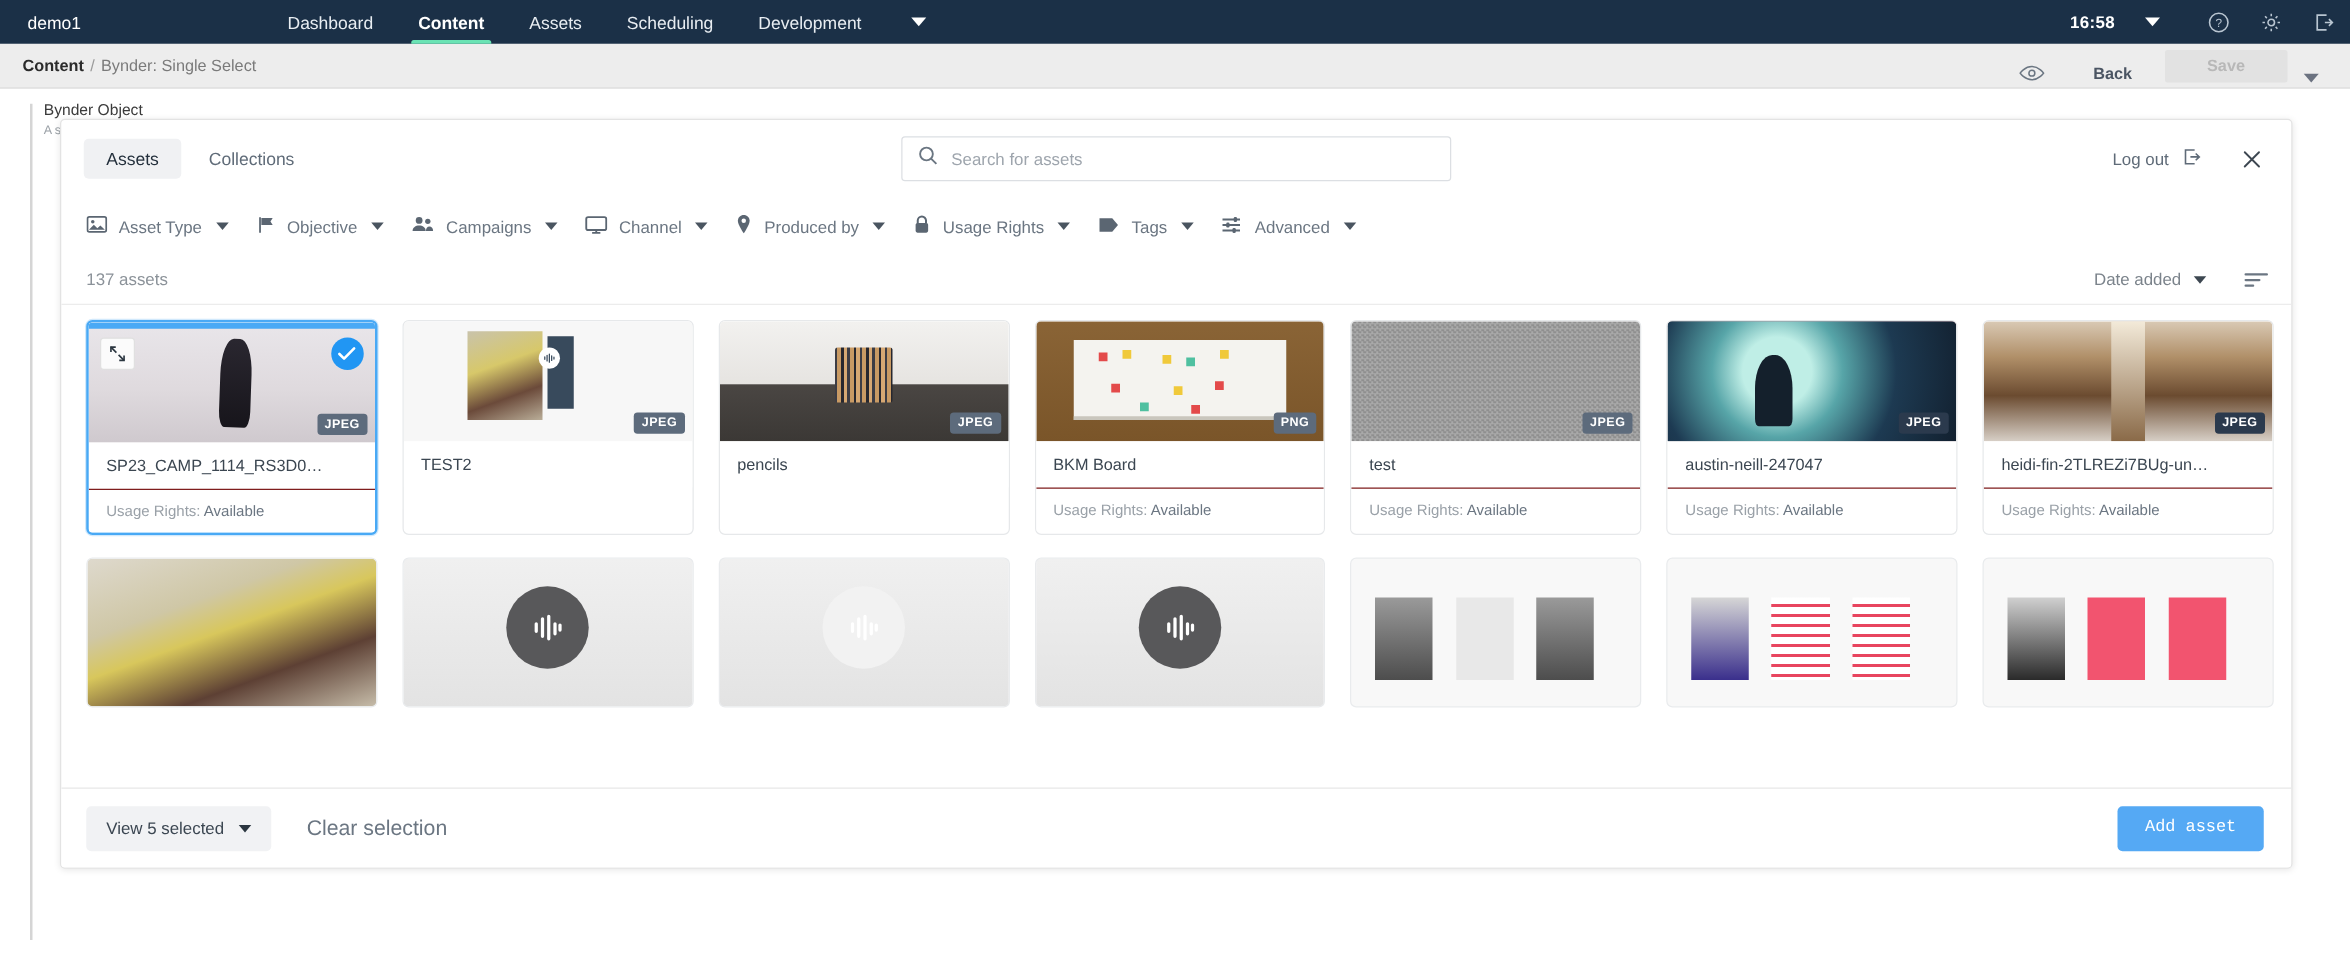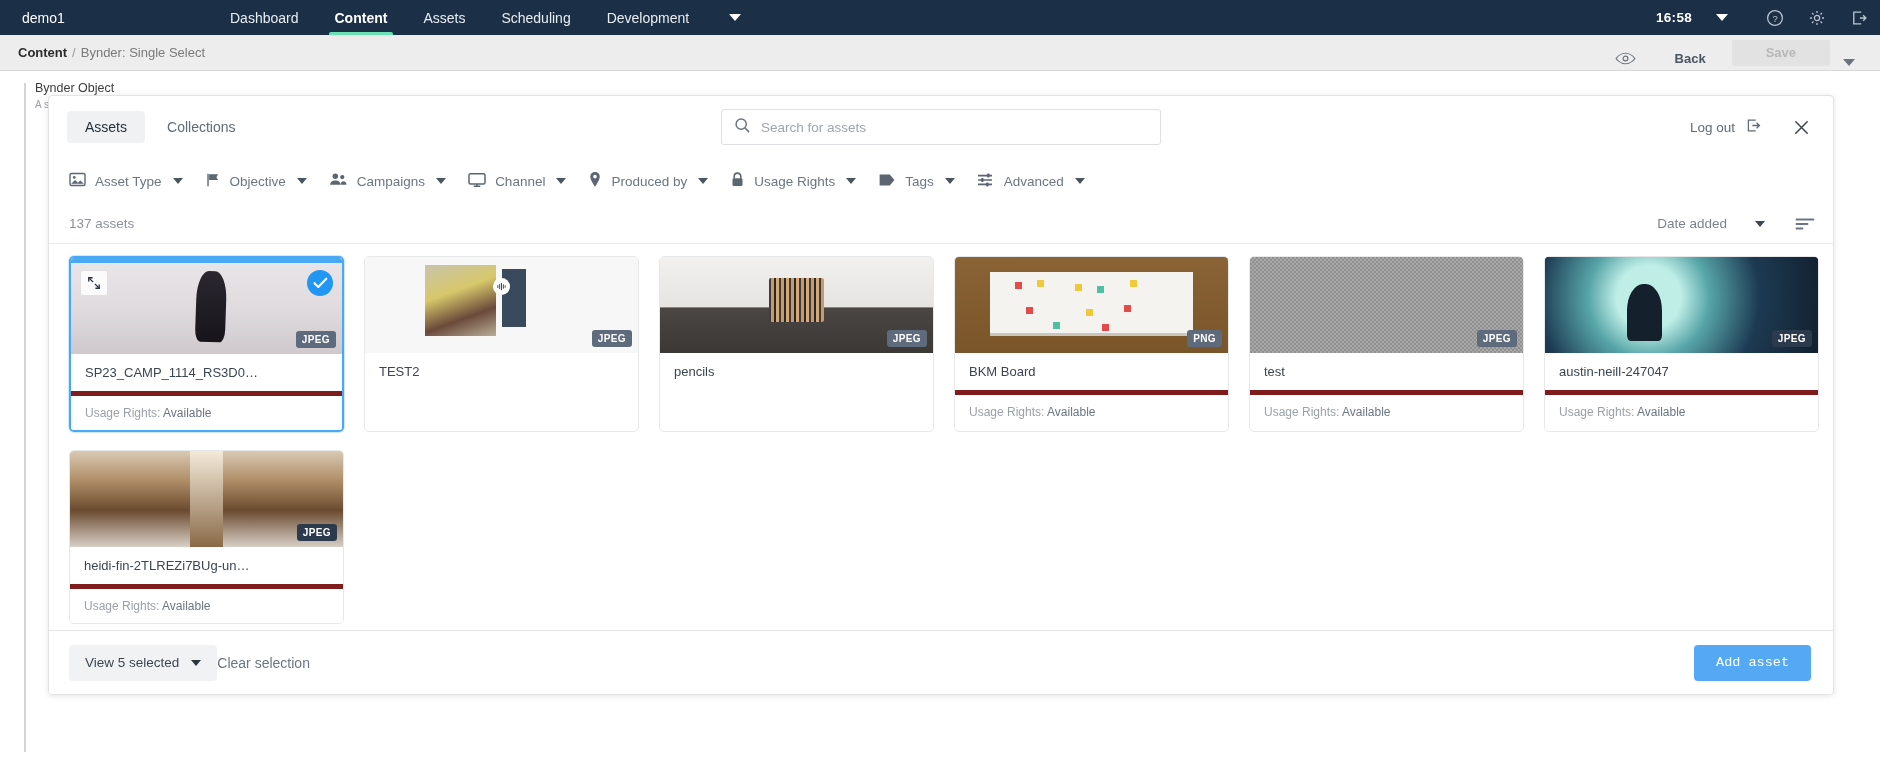--- a/index.html
+++ b/index.html
@@ -174,36 +174,36 @@
   }
 
   
   .countrow {
     height: 40px; display: flex; align-items: center;
     padding: 0 18px 0 20px; flex: 0 0 auto;
     border-bottom: 1px solid #ececec;
   }
   .count-text { font-size: 13.5px; color: #8b9299; }
   .countrow-right { margin-left: auto; display: flex; align-items: center; gap: 0; }
-  .sortsel { display:flex; align-items:center; gap: 28px; font-size: 13.5px; color:#7b838b; cursor:pointer; }
+  .sortsel { display:flex; align-items:center; gap: 10px; font-size: 13.5px; color:#7b838b; cursor:pointer; }
   .sortsel .fcaret {
     width: 0; height: 0;
     border-left: 5px solid transparent; border-right: 5px solid transparent;
     border-top: 6px solid #3d4751;
   }
   .sorticon { padding-left: 30px; cursor: pointer; display:flex; align-items:center; }
 
   
   .gridwrap {
     flex: 1 1 auto; overflow: hidden; position: relative;
     padding: 12px 14px 0 20px;
   }
   .grid {
     display: grid;
-    grid-template-columns: repeat(6, 1fr);
+    grid-template-columns: repeat(7, 1fr);
     gap: 18px 20px;
   }
   .card {
     border: 1px solid #e6e8ea; border-radius: 5px; background: #fff;
     overflow: hidden; cursor: pointer; position: relative;
     display: flex; flex-direction: column;
   }
   .card.selected {
     border: 2px solid #49a9f5; box-shadow: 0 0 0 1px rgba(73,169,245,.25);
   }
@@ -232,21 +232,21 @@
     background: #2196f3; border-radius: 50%;
     display: flex; align-items: center; justify-content: center; z-index: 5;
   }
   .card-name {
     font-size: 13px; color: #3b4651; padding: 11px 12px 11px 14px;
     white-space: nowrap; overflow: hidden; text-overflow: ellipsis;
     background: #fff;
   }
   .card-meta {
     font-size: 12px; color: #9aa1a8;
-    padding: 10px 12px 10px 14px; border-top: 5px solid #7f1d1d; background: #fff;
+    padding: 10px 12px 10px 14px; border-top: 1px solid #7f1d1d; background: #fff;
   }
   .card-meta b { color: #6b7682; font-weight: 400; }
 
   
   .grid2 { margin-top: 18px; }
   .card2 {
     border: 1px solid #e9ebed; border-radius: 5px; background: #fafafa;
     height: 120px; overflow: hidden; position: relative; cursor: pointer;
   }
   .ph-circle {
@@ -264,21 +264,21 @@
   .view-sel {
     background: #f1f2f4; border-radius: 4px; height: 36px;
     display: flex; align-items: center; gap: 12px;
     padding: 0 16px; font-size: 13.5px; color: #3b4651; cursor: pointer;
   }
   .view-sel .fcaret {
     width: 0; height: 0;
     border-left: 5px solid transparent; border-right: 5px solid transparent;
     border-top: 6px solid #2b3640;
   }
-  .clear-sel { font-size: 14px; color: #6b7682; cursor: pointer; }
+  .clear-sel { font-size: 17px; color: #6b7682; margin-left: 28px; cursor: pointer; }
   .add-asset {
     margin-left: auto; background: #55a9f4; color: #fff; border: 0;
     font-size: 13.5px; font-family: Liberation Mono, monospace;
     height: 36px; padding: 0 22px; border-radius: 4px; cursor: pointer;
   }
 
   
   .img-dress { background: linear-gradient(180deg,#e9e6ea 0%, #dfdade 55%, #cfc9ce 100%); }
   .img-dress::after {
     content:""; position:absolute; left:46%; top:14%; width:11%; height:74%;

